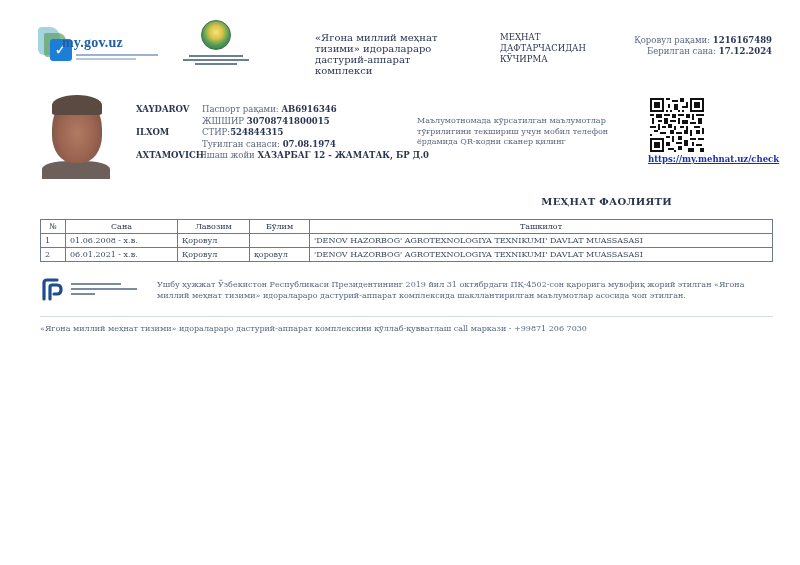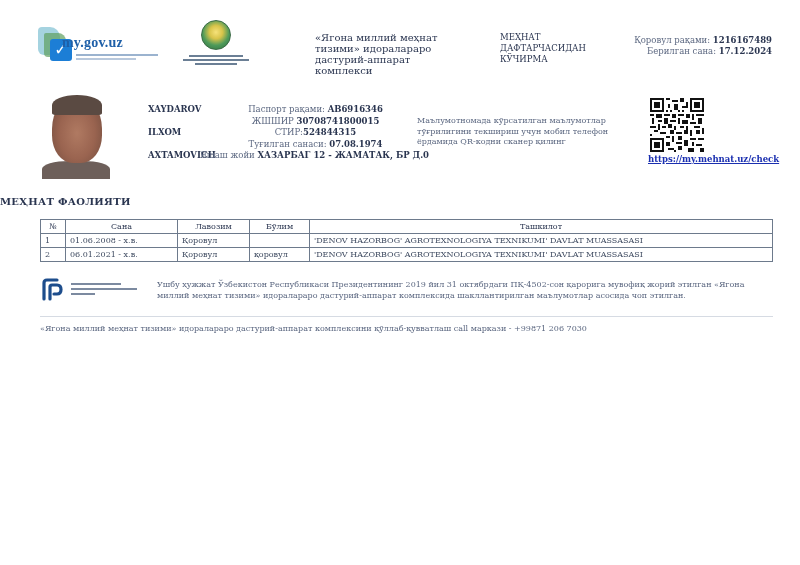--- a/index.html
+++ b/index.html
@@ -26,34 +26,34 @@
   .doc-meta { left: 620px; top: 35px; width: 152px; text-align: right; font-size: 8.5px; line-height: 11px; color: #2a3550; }
   .doc-meta b { font-weight: bold; }
   .muted { color: #5b6780; }
 
   
   .photo { left: 42px; top: 95px; width: 68px; height: 84px; overflow: hidden; }
   .photo-head { position: absolute; left: 10px; top: 2px; width: 50px; height: 66px; border-radius: 48% 48% 42% 42%; background: radial-gradient(ellipse at 50% 55%, #b07a62 0%, #9a6450 50%, #6d4a3c 100%); }
   .photo-hair { position: absolute; left: 10px; top: 0px; width: 50px; height: 20px; border-radius: 50% 50% 10% 10%; background: #5a4a42; }
   .photo-shoulders { position: absolute; left: 0; top: 66px; width: 68px; height: 20px; border-radius: 40% 40% 0 0; background: #6d5f5a; }
 
-  .name-col { left: 148px; top: 104px; font-size: 8.5px; line-height: 11.5px; font-weight: bold; color: #2a3550; }
+  .name-col { left: 136px; top: 104px; font-size: 8.5px; line-height: 11.5px; font-weight: bold; color: #2a3550; }
   .name-col div { height: 11.5px; }
   .info-col { left: 202px; top: 104px; font-size: 8.5px; line-height: 11.5px; color: #2a3550; white-space: nowrap; }
-  .info-col div { height: 11.5px; text-align: center; }
+  .info-col div { height: 11.5px; }
   .info-col .lbl { color: #5b6780; }
   .info-col .val { font-weight: bold; }
 
   .notice { left: 417px; top: 116px; width: 230px; font-size: 8px; line-height: 10.5px; color: #5b6780; }
 
   .qr { left: 650px; top: 98px; width: 54px; height: 54px; }
   .qr-link { left: 648px; top: 154px; font-size: 8.5px; font-weight: bold; color: #1a2fb0; text-decoration: underline; }
 
   
-  .section-title { left: 0; top: 196px; width: 672px; text-align: left; font-size: 10px; font-weight: bold; color: #2a3550; letter-spacing: 0.3px; }
+  .section-title { left: 0; top: 196px; width: 672px; text-align: right; font-size: 10px; font-weight: bold; color: #2a3550; letter-spacing: 0.3px; }
 
   
   table.work { position: absolute; left: 40px; top: 219px; width: 733px; border-collapse: collapse; font-size: 8px; color: #2a3550; }
   table.work th, table.work td { border: 1px solid #6d7a8c; height: 14px; padding: 0 4px; white-space: nowrap; font-weight: normal; }
   table.work th { text-align: center; color: #2a3550; }
   table.work td { text-align: left; color: #3e4a60; }
   .col-no { width: 25px; }
   .col-date { width: 112px; }
   .col-pos { width: 72px; }
   .col-dept { width: 60px; }

